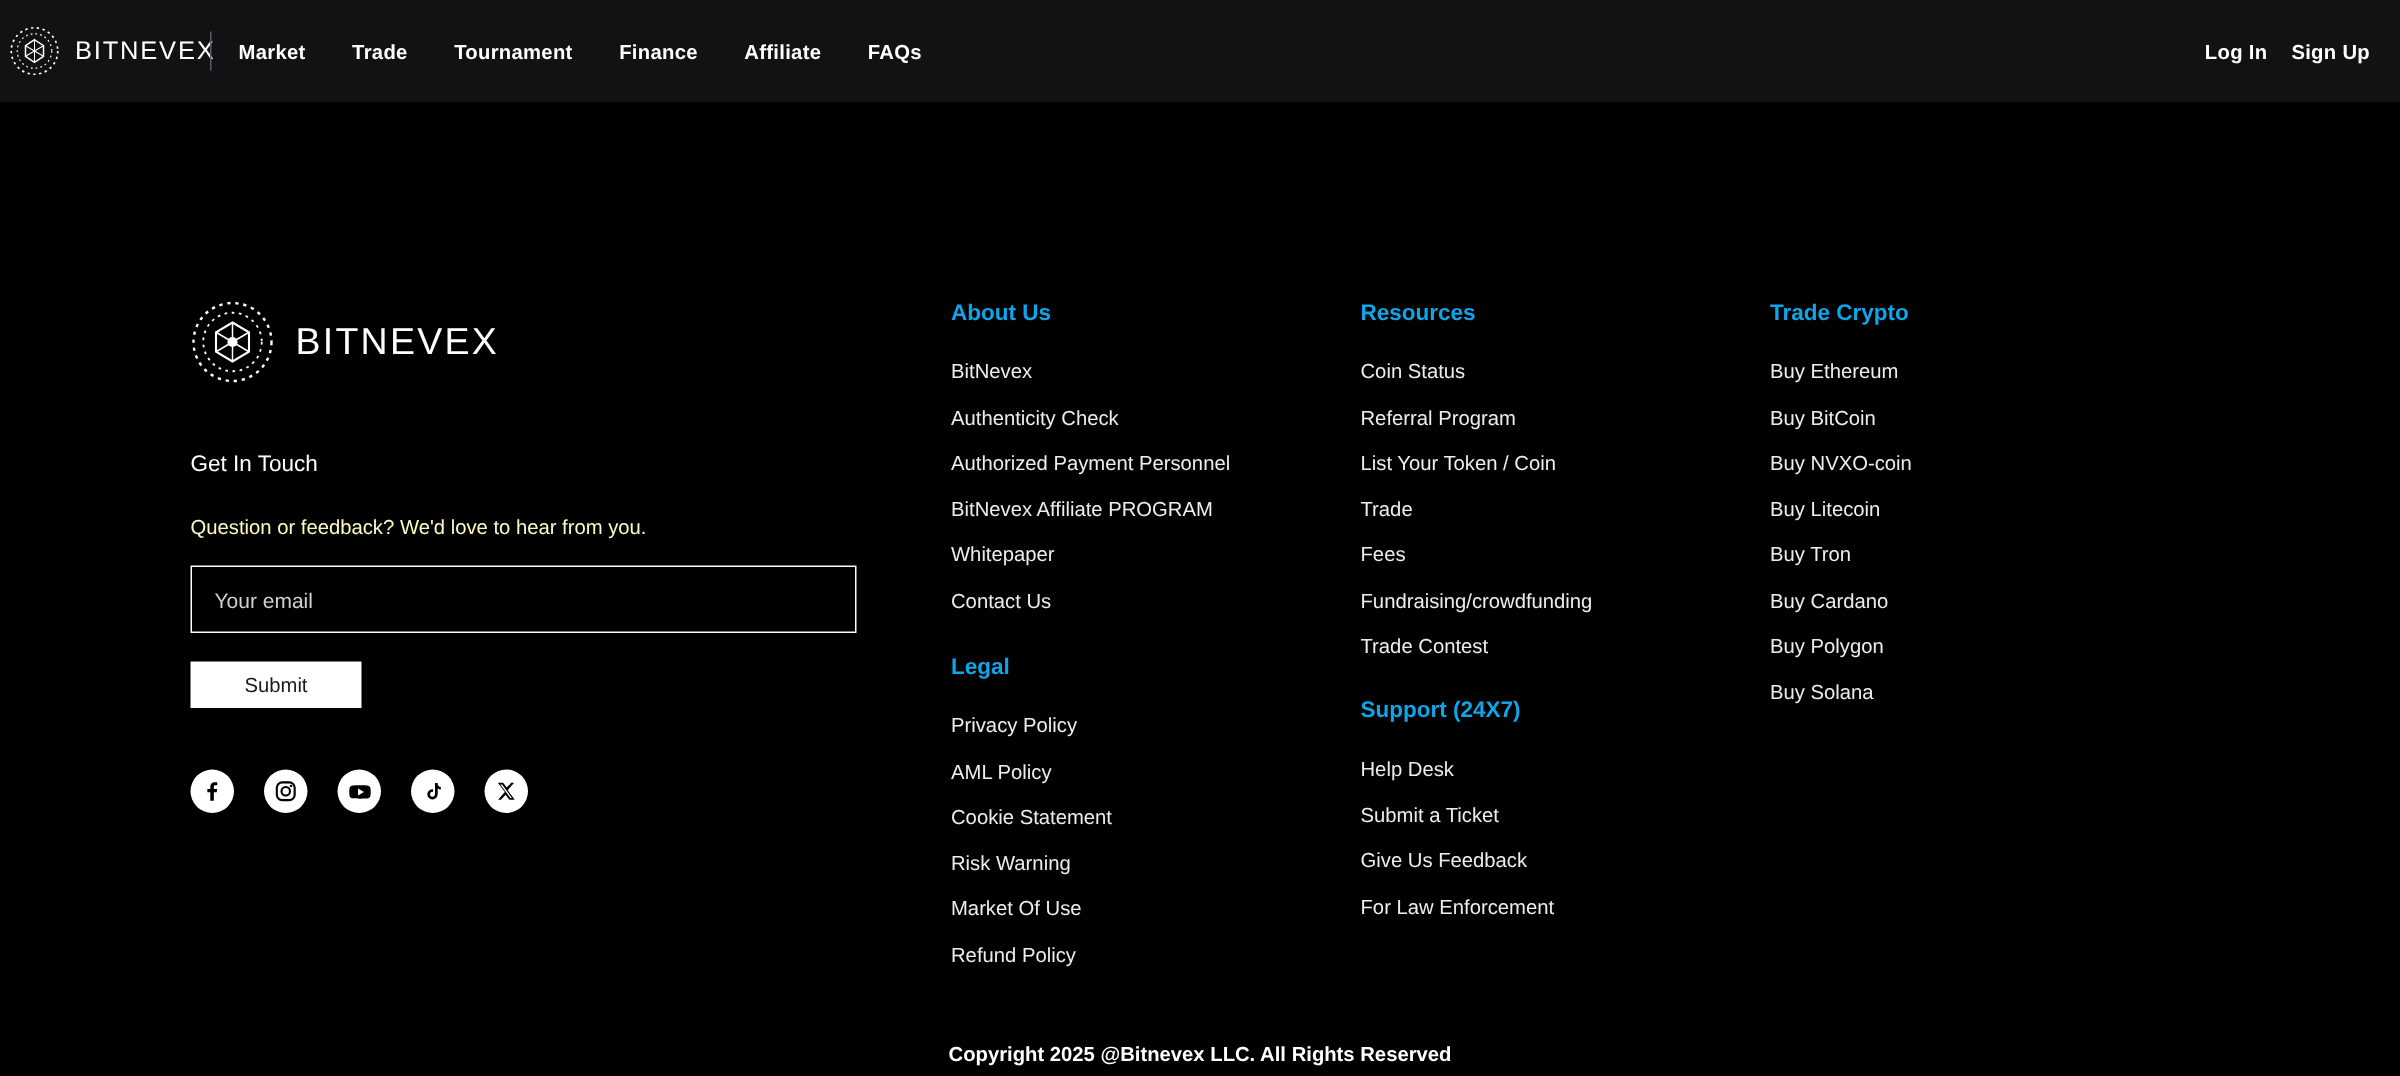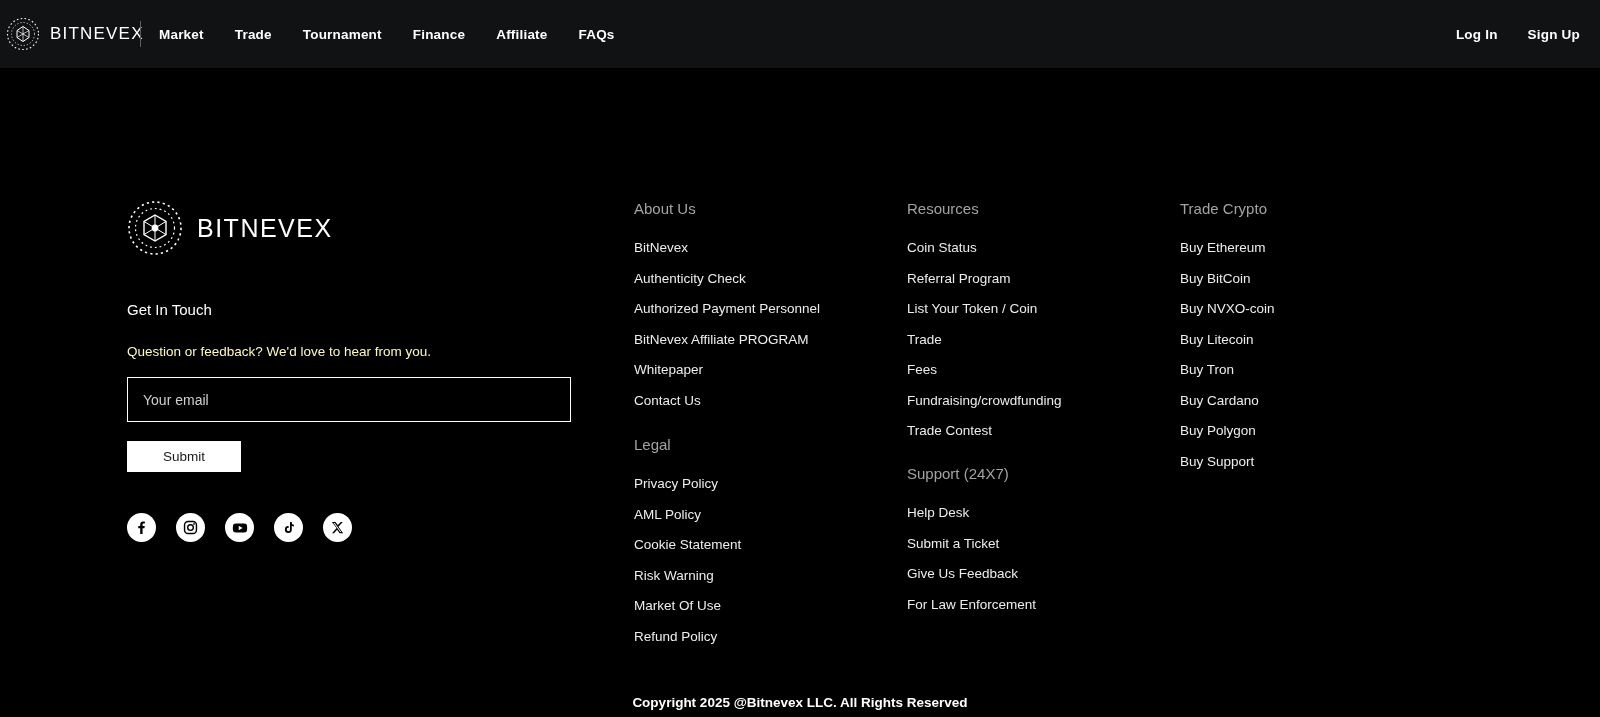--- a/index.html
+++ b/index.html
@@ -56,21 +56,21 @@
     color: #ffffff;
     font-size: 13.5px;
     font-weight: bold;
     letter-spacing: 0.2px;
     cursor: pointer;
     white-space: nowrap;
   }
   .nav-right {
     display: flex;
     align-items: center;
-    gap: 30px;
+    gap: 16px;
     padding-right: 6px;
     justify-content: space-between;
   }
   .nav-right .nav-link { font-size: 13.5px; }
 
   
   .footer {
     position: absolute;
     top: 180px;
     left: 0;
@@ -165,23 +165,23 @@
     position: absolute;
     top: 20px;
   }
   .fcol.about    { left: 634px; width: 250px; }
   .fcol.legal    { left: 634px; top: 256px; width: 250px; }
   .fcol.res      { left: 907px; width: 250px; }
   .fcol.support  { left: 907px; top: 285px; width: 250px; }
   .fcol.trade    { left: 1180px; width: 250px; }
 
   .fcol h4 {
-    color: #a3a3a3;
+    color: #0ea5e9;
     font-size: 15px;
-    font-weight: normal;
+    font-weight: bold;
     margin-bottom: 24px;
   }
   .fcol ul { list-style: none; }
   .fcol li {
     color: #ededed;
     font-size: 13.5px;
     line-height: 1;
     margin-bottom: 17px;
     cursor: pointer;
     white-space: nowrap;
@@ -339,20 +339,20 @@
     <div class="fcol trade">
       <h4>Trade Crypto</h4>
       <ul>
         <li>Buy Ethereum</li>
         <li>Buy BitCoin</li>
         <li>Buy NVXO-coin</li>
         <li>Buy Litecoin</li>
         <li>Buy Tron</li>
         <li>Buy Cardano</li>
         <li>Buy Polygon</li>
-        <li>Buy Support</li>
+        <li>Buy Solana</li>
       </ul>
     </div>
 
   </div>
 </div>
 
 <div class="copyright">Copyright 2025 @Bitnevex LLC. All Rights Reserved</div>
 
 </body></html>

